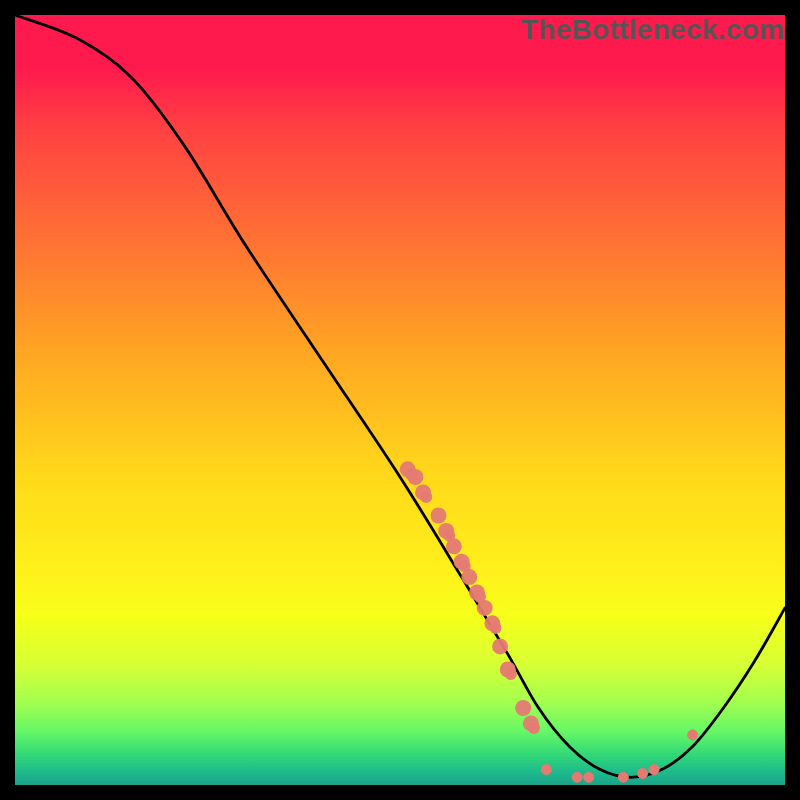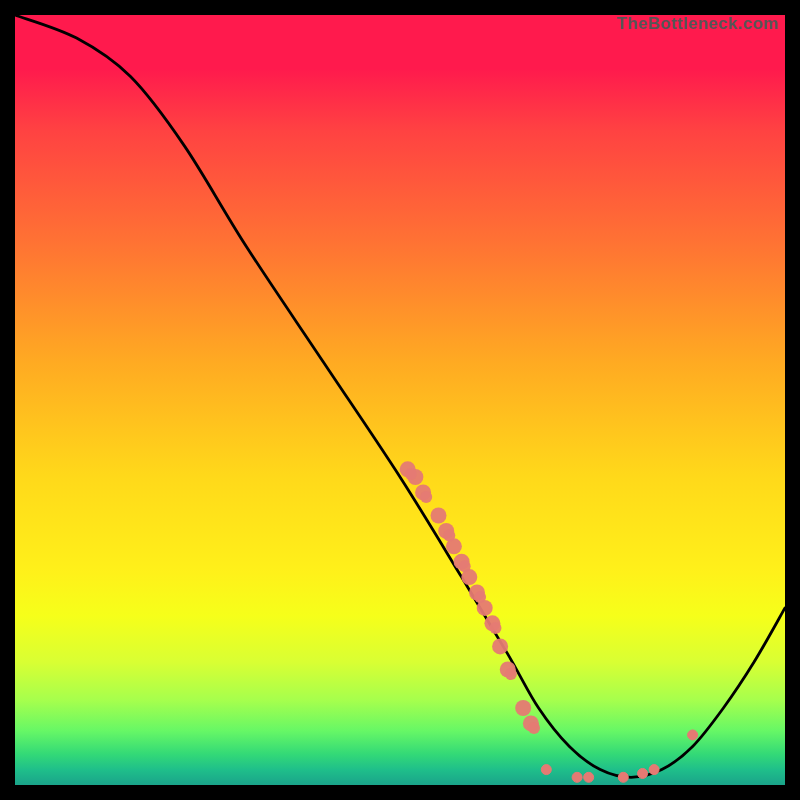--- a/index.html
+++ b/index.html
@@ -47,23 +47,23 @@
       #a6ff4d 89%,
       #66f766 93%,
       #33d977 96%,
       #1fbf8a 98%,
       #1aa38a 100%
     );
   }
   .watermark {
     position: absolute;
     top: -1px;
-    right: 6px;
+    right: 0;
     color: #555;
-    font-size: 17px;
+    font-size: 28px;
     font-weight: 600;
     letter-spacing: 0.3px;
     z-index: 10;
   }
   svg.curve {
     position: absolute;
     left: 0;
     top: 0;
     width: 770px;
     height: 770px;

